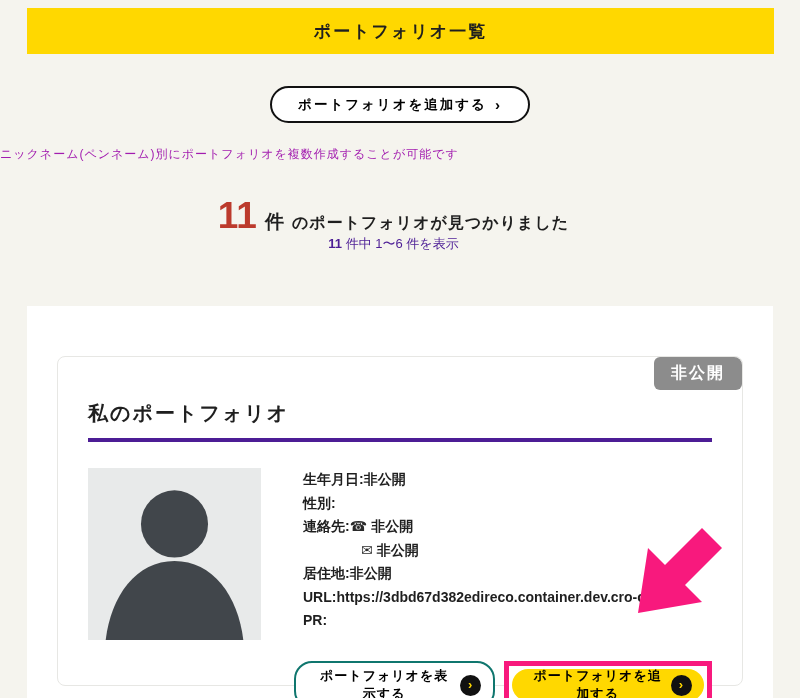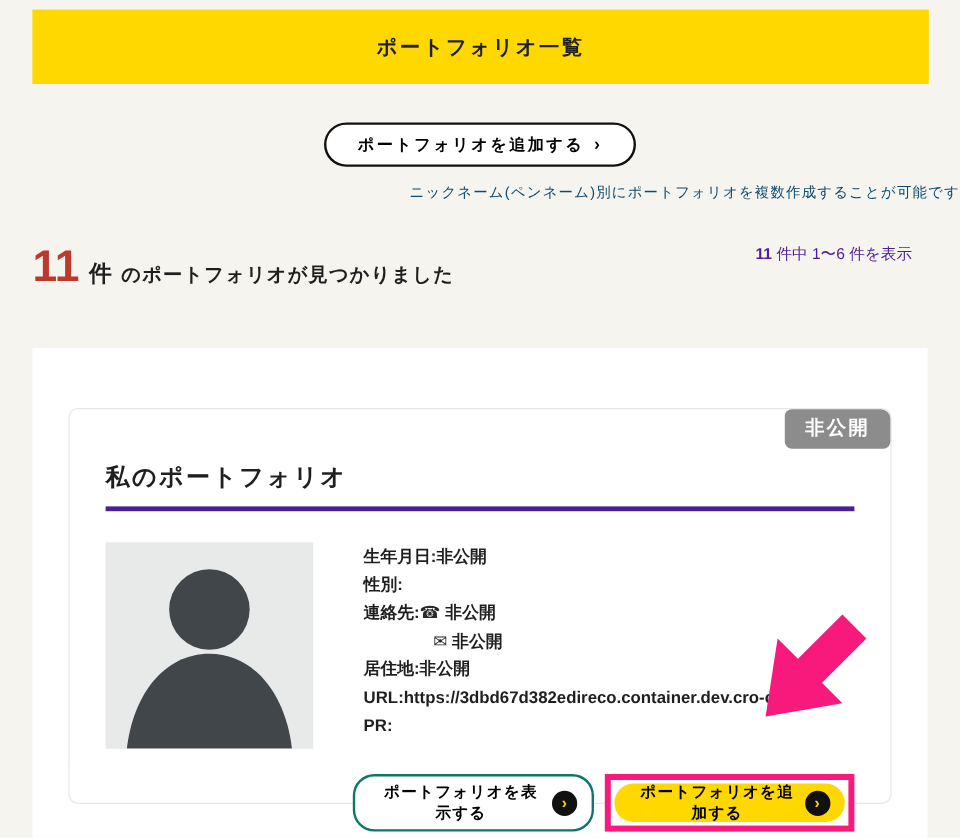--- a/index.html
+++ b/index.html
@@ -6,46 +6,46 @@
   html,body { width:800px; height:698px; }
   body {
     background:#f5f4ee;
     font-family:"Liberation Sans","DejaVu Sans",sans-serif;
     color:#1f1f1f;
     overflow:hidden;
   }
   
   .header-bar {
     margin:8px 26px 0 27px;
-    height:62px;
+    height:46px;
     background:#ffd800;
     display:flex; align-items:center; justify-content:center;
   }
   .header-bar h1 { font-size:17px; font-weight:bold; letter-spacing:2px; }
 
   
   .add-wrap { display:flex; justify-content:center; margin-top:32px; }
   .add-btn {
     background:#fff;
     border:2px solid #111;
     border-radius:19px;
     height:37px; min-width:210px;
     padding:0 26px;
     display:flex; align-items:center; justify-content:center; gap:8px;
     font-size:13.5px; font-weight:bold; letter-spacing:2px;
     cursor:pointer;
   }
   .add-btn .chev { font-size:15px; font-weight:bold; }
 
-  .desc { text-align:right; margin-top:13px; font-size:12px; color:#0c4a6e; letter-spacing:1px; }
+  .desc { text-align:left; margin-top:23px; font-size:12px; color:#a21caf; letter-spacing:1px; }
 
   
   .count-row {
     margin:34px 40px 0 27px;
-    display:flex; align-items:flex-start; justify-content:space-between;
+    display:flex; align-items:center; justify-content:space-between;flex-direction:column;
   }
   .count-left { display:flex; align-items:baseline; gap:8px; }
   .count-num { color:#bc3a2c; font-size:37px; font-weight:bold; line-height:1; }
   .count-unit { font-size:19px; font-weight:bold; }
   .count-text { font-size:16px; font-weight:bold; letter-spacing:1px; }
   .page-info { font-size:13px; color:#4c1d95; padding-bottom:4px; }
   .page-info b { font-weight:bold; }
 
   
   .panel {

